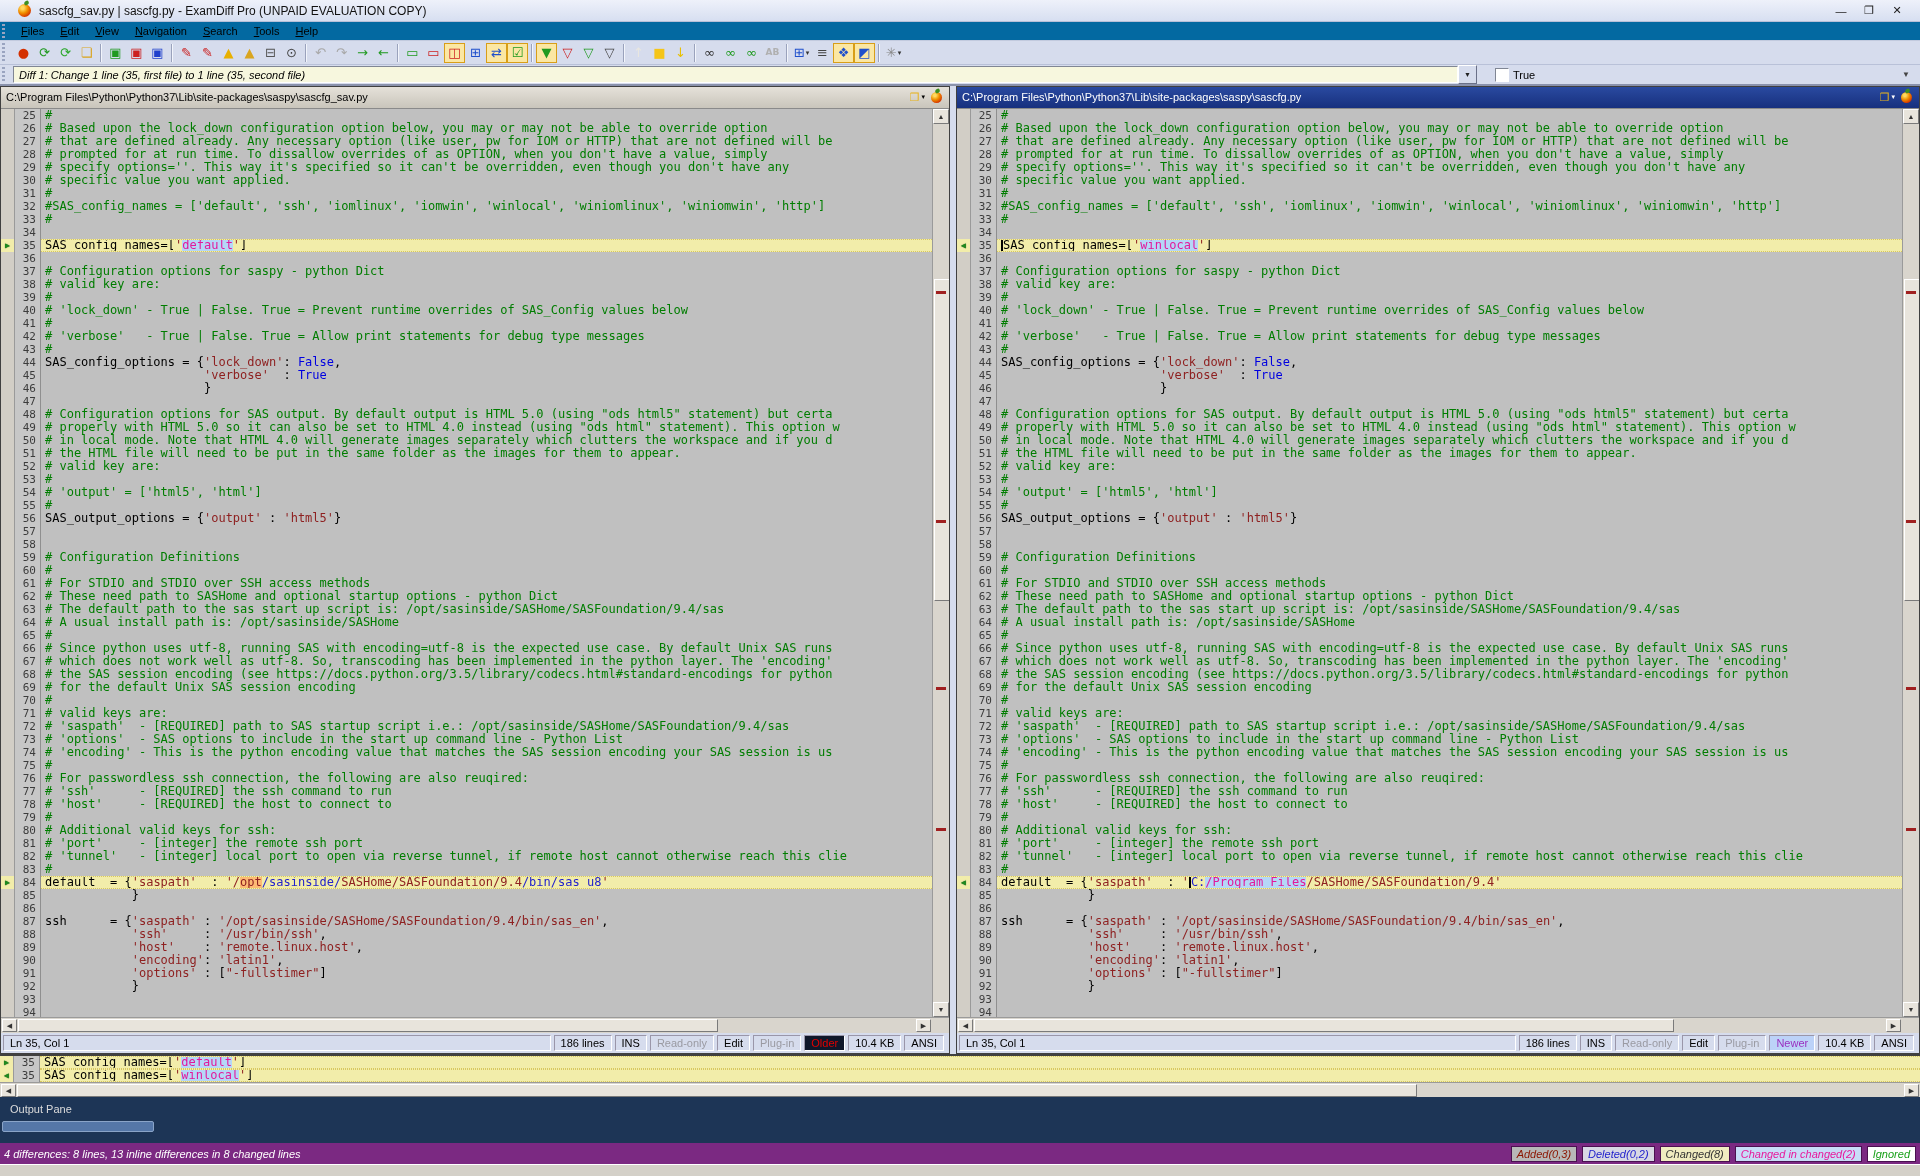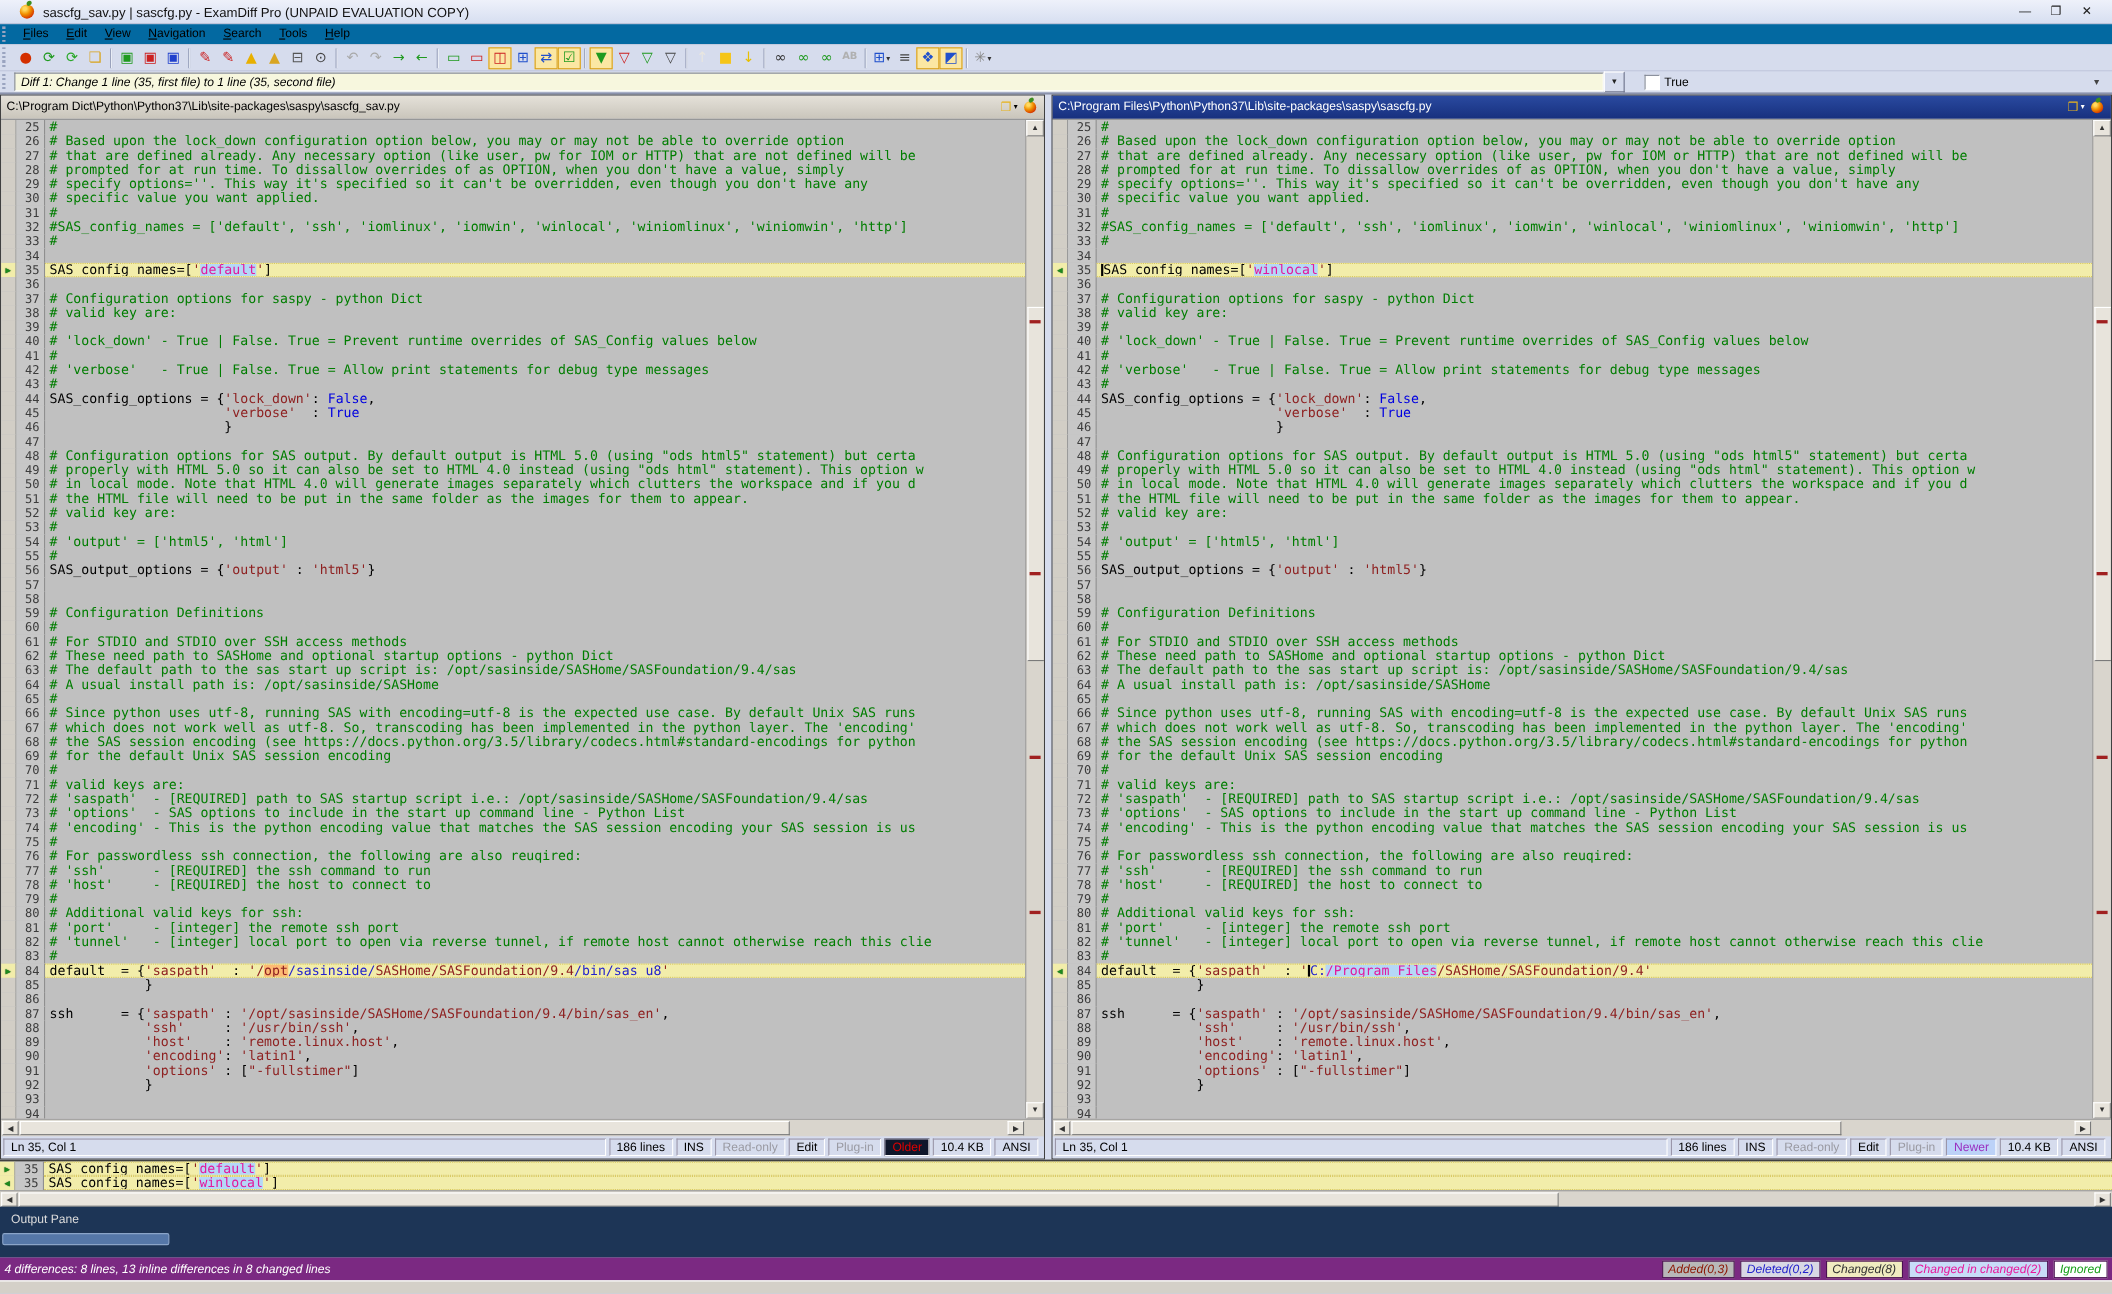--- a/index.html
+++ b/index.html
@@ -267,21 +267,21 @@
     </div>
     <span class="combo-btn">▼</span>
     <span class="cb"></span>
     <span>True</span>
     <span class="ovf-caret">▼</span>
   </div>
 
   <div class="main" id="main">
       <div class="pane left">
         <div class="phead">
-          <span class="phead-path">C:\Program Dict\Python\Python37\Lib\site-packages\saspy\sascfg_sav.py</span>
+          <span class="phead-path">C:\Program Files\Python\Python37\Lib\site-packages\saspy\sascfg_sav.py</span>
           <span class="phead-ico">❐</span>
           <span class="phead-caret">▾</span>
           <span class="apple mini"></span>
         </div>
         <div class="pbody">
           <div class="crow"><span class="mk"></span><span class="ln">25</span><span class="ct"><span class="c">#</span></span></div>
           <div class="crow"><span class="mk"></span><span class="ln">26</span><span class="ct"><span class="c"># Based upon the lock_down configuration option below, you may or may not be able to override option</span></span></div>
           <div class="crow"><span class="mk"></span><span class="ln">27</span><span class="ct"><span class="c"># that are defined already. Any necessary option (like user, pw for IOM or HTTP) that are not defined will be</span></span></div>
           <div class="crow"><span class="mk"></span><span class="ln">28</span><span class="ct"><span class="c"># prompted for at run time. To dissallow overrides of as OPTION, when you don't have a value, simply</span></span></div>
           <div class="crow"><span class="mk"></span><span class="ln">29</span><span class="ct"><span class="c"># specify options=''. This way it's specified so it can't be overridden, even though you don't have any</span></span></div>

